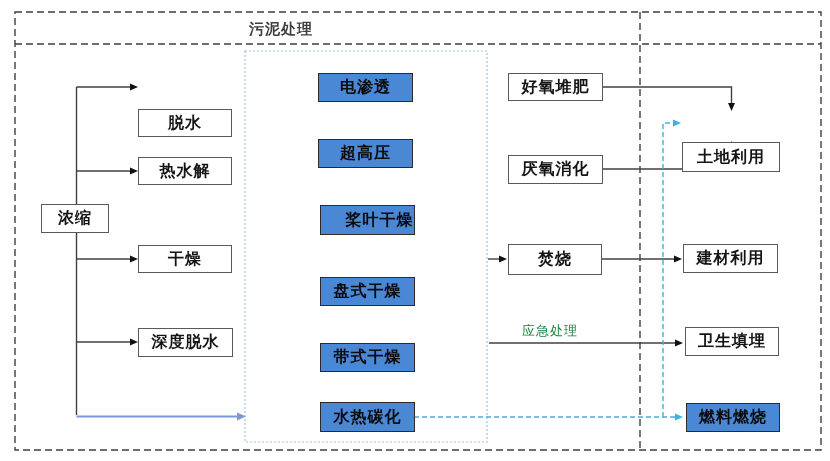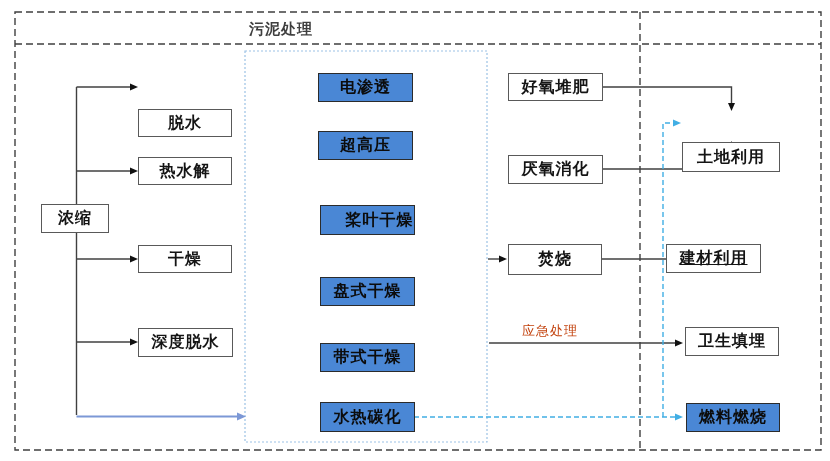--- a/index.html
+++ b/index.html
@@ -15,21 +15,21 @@
   }
   .node{
     position:absolute;z-index:2;display:flex;align-items:center;justify-content:center;
     font-size:16px;font-weight:700;color:#141414;box-sizing:border-box;
     background:#ffffff;border:1.5px solid #595959;letter-spacing:1px;
   }
   .node.blue{
     background:#4A87D5;border:1.6px solid #2b2b2b;color:#0c0c0c;
   }
   .edge-label{
-    position:absolute;z-index:2;font-size:13px;color:#c2410c;
+    position:absolute;z-index:2;font-size:13px;color:#15803d;
     letter-spacing:1px;white-space:nowrap;
   }
 </style>
 </head>
 <body>
 
 <div id="stage">
 
   <svg id="connectors" width="830" height="461" viewBox="0 0 830 461">
 
@@ -82,30 +82,30 @@
 
   <div class="hdr" style="left:211px;top:20px;width:140px;">污泥处理</div>
 
   <div class="node" style="left:41px;top:204px;width:68px;height:29px;">浓缩</div>
   <div class="node" style="left:138px;top:73px;width:94px;height:28px;margin-top:36px;">脱水</div>
   <div class="node" style="left:138px;top:157px;width:94px;height:28px;">热水解</div>
   <div class="node" style="left:138px;top:245px;width:94px;height:28px;">干燥</div>
   <div class="node" style="left:138px;top:328px;width:95px;height:29px;">深度脱水</div>
 
   <div class="node blue" style="left:318px;top:73px;width:95px;height:29px;">电渗透</div>
-  <div class="node blue" style="left:318px;top:131px;width:95px;height:29px;">超高压</div>
+  <div class="node blue" style="left:318px;top:139px;width:95px;height:29px;">超高压</div>
   <div class="node blue" style="left:320px;top:205px;width:95px;height:30px;padding-left:24px;">桨叶干燥</div>
   <div class="node blue" style="left:320px;top:277px;width:95px;height:29px;">盘式干燥</div>
   <div class="node blue" style="left:320px;top:343px;width:95px;height:29px;">带式干燥</div>
   <div class="node blue" style="left:320px;top:402px;width:95px;height:30px;">水热碳化</div>
 
   <div class="node" style="left:508px;top:73px;width:95px;height:28px;">好氧堆肥</div>
   <div class="node" style="left:508px;top:155px;width:95px;height:29px;">厌氧消化</div>
   <div class="node" style="left:508px;top:244px;width:94px;height:31px;">焚烧</div>
 
   <div class="node" style="left:682px;top:110px;width:98px;height:30px;margin-top:32px;">土地利用</div>
-  <div class="node" style="left:666px;top:244px;width:95px;height:29px;text-decoration:underline;">建材利用</div>
+  <div class="node" style="left:683px;top:244px;width:95px;height:29px;">建材利用</div>
   <div class="node" style="left:685px;top:327px;width:94px;height:29px;">卫生填埋</div>
   <div class="node blue" style="left:686px;top:403px;width:94px;height:29px;">燃料燃烧</div>
 
   <div class="edge-label" style="left:522px;top:322px;">应急处理</div>
 
 </div>
 
 </body></html>

